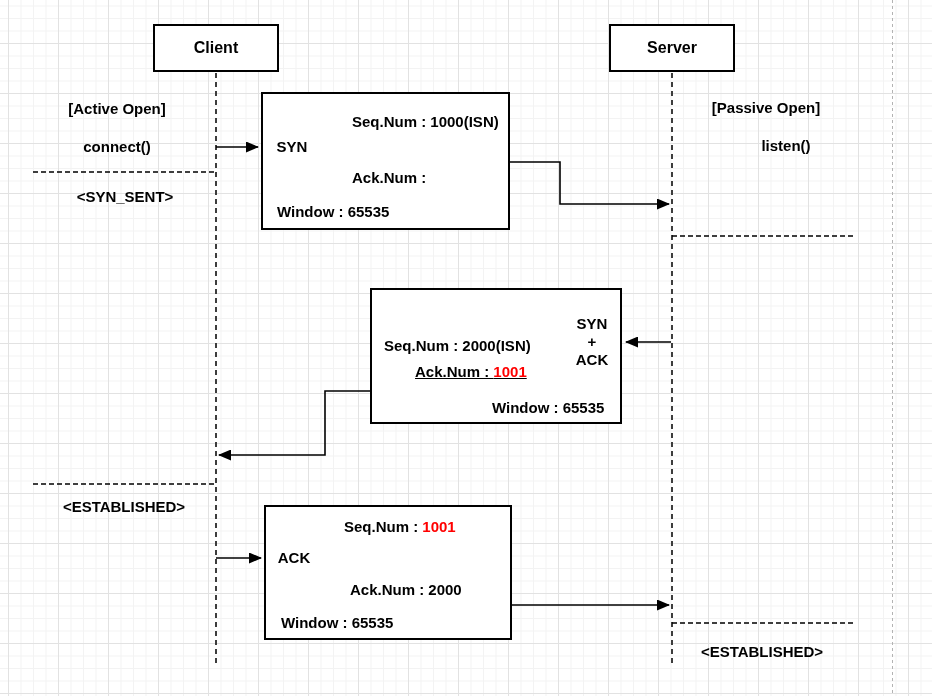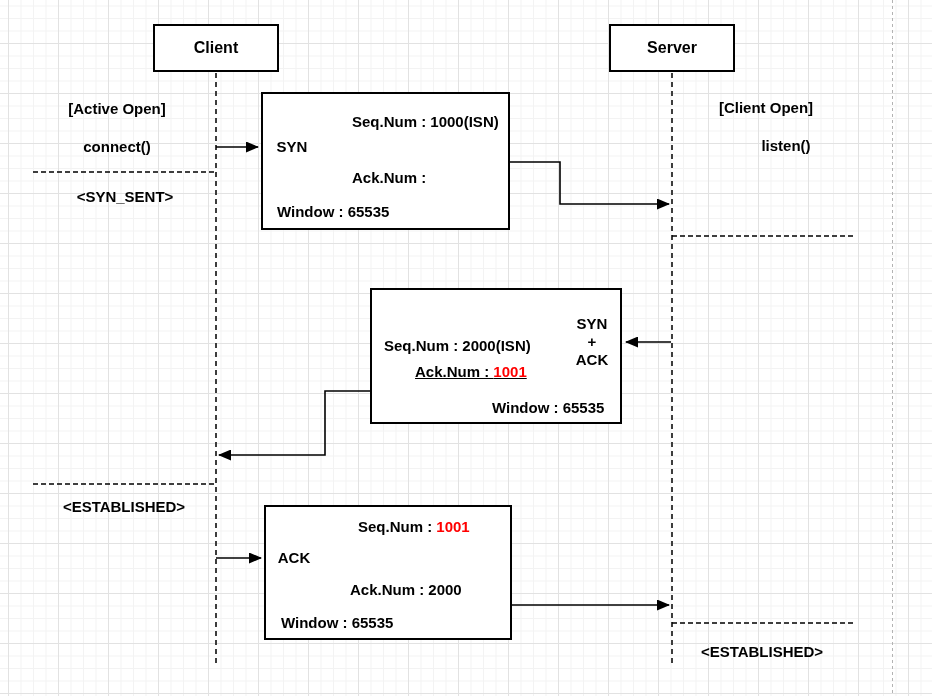--- a/index.html
+++ b/index.html
@@ -76,21 +76,21 @@
   </div>
   <div class="actor" style="left:609px;top:24px;">
     <span>Server</span>
   </div>
 
   <div class="t c" style="left:117px;top:109px;">[Active Open]</div>
   <div class="t c" style="left:117px;top:147px;">connect()</div>
   <div class="t c" style="left:125px;top:197px;text-align:right;">&lt;SYN_SENT&gt;</div>
   <div class="t c" style="left:124px;top:507px;">&lt;ESTABLISHED&gt;</div>
 
-  <div class="t c" style="left:766px;top:108px;">[Client Open]</div>
+  <div class="t c" style="left:766px;top:108px;">[Passive Open]</div>
   <div class="t c" style="left:766px;top:146px;padding-left:40px;">listen()</div>
   <div class="t c" style="left:762px;top:652px;">&lt;ESTABLISHED&gt;</div>
 
   <div class="msgbox" style="left:261px;top:92px;width:249px;height:138px;"></div>
   <div class="t c" style="left:292px;top:147px;">SYN</div>
   <div class="t l" style="left:352px;top:114px;margin-top:8px;">Seq.Num : 1000(ISN)</div>
   <div class="t l" style="left:352px;top:178px;">Ack.Num :</div>
   <div class="t l" style="left:277px;top:212px;">Window : 65535</div>
 
   <div class="msgbox" style="left:370px;top:288px;width:252px;height:136px;"></div>
@@ -98,17 +98,17 @@
   <div class="t l" style="left:415px;top:372px;text-decoration:underline;"><span>Ack.Num : </span><span class="red">1001</span></div>
   <div class="t c flagstack" style="left:592px;top:342px;">
     <div>SYN</div>
     <div>+</div>
     <div>ACK</div>
   </div>
   <div class="t l" style="left:492px;top:408px;">Window : 65535</div>
 
   <div class="msgbox" style="left:264px;top:505px;width:248px;height:135px;"></div>
   <div class="t c" style="left:294px;top:558px;">ACK</div>
-  <div class="t l" style="left:358px;top:527px;text-align:center;"><span>Seq.Num : </span><span class="red">1001</span></div>
+  <div class="t l" style="left:344px;top:527px;text-align:center;"><span>Seq.Num : </span><span class="red">1001</span></div>
   <div class="t l" style="left:350px;top:590px;">Ack.Num : 2000</div>
   <div class="t l" style="left:281px;top:623px;">Window : 65535</div>
 
 </div>
 
 </body></html>

